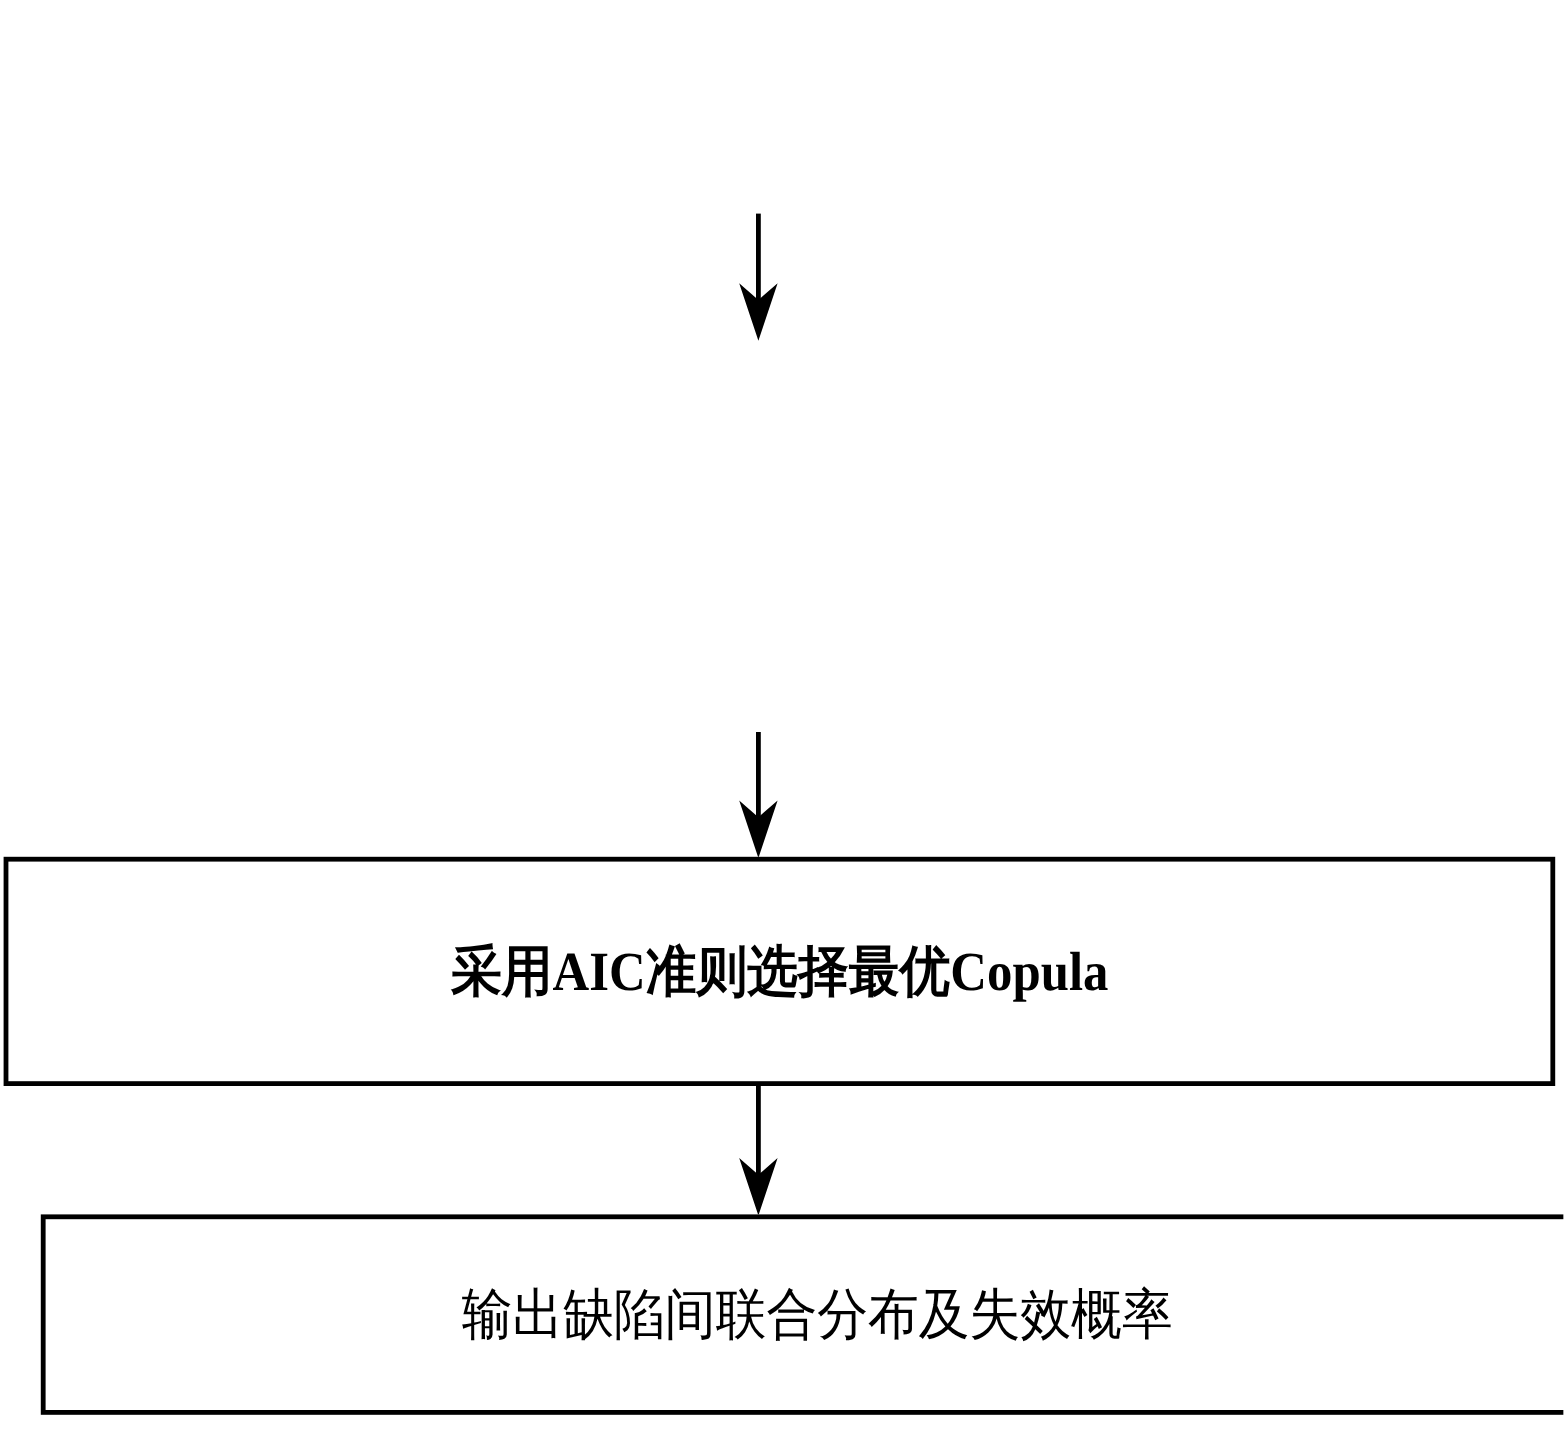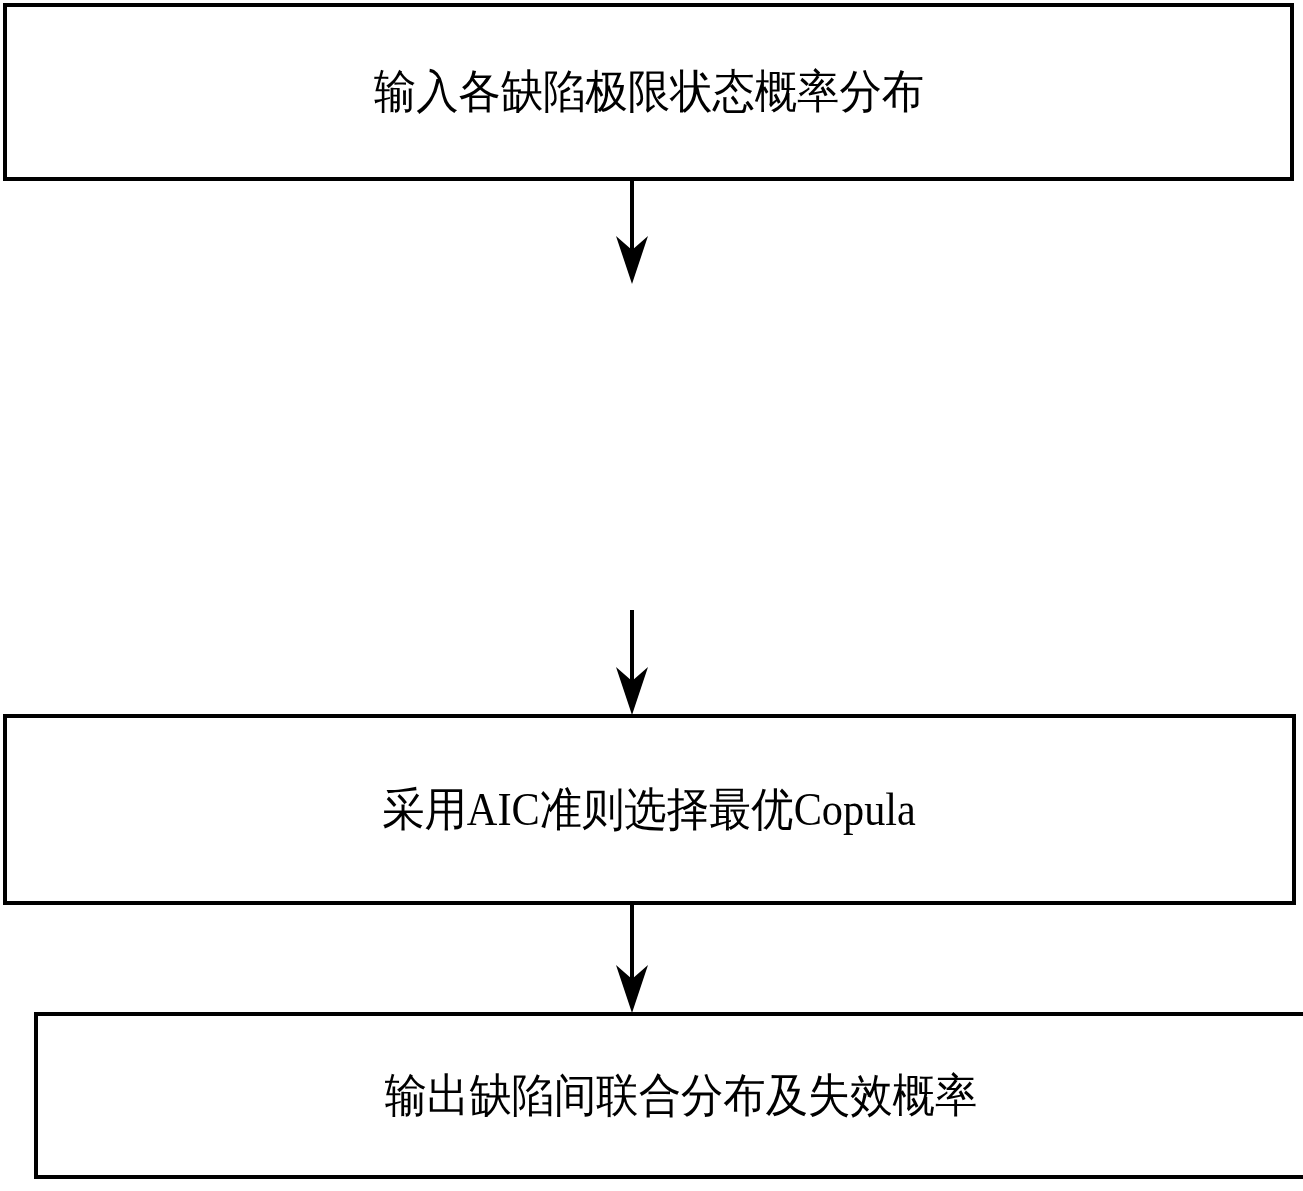--- a/index.html
+++ b/index.html
@@ -45,37 +45,32 @@
   .connector {
     position: absolute;
   }
   .connector svg {
     display: block;
     overflow: visible;
   }
   
   #node-1 { left: 3px;  top: 3px;    width: 1291px; height: 178px; }
   #node-2 { left: 3px;  top: 283px;  width: 1293px; height: 330px; }
-  #node-3 { left: 3px;  top: 714px;  width: 1293px; height: 191px; }
+  #node-3 { left: 3px;  top: 714px;  width: 1293px; height: 191px; font-weight: bold; }
   #node-4 { left: 3px;  top: 1012px; width: 1293px; height: 167px; margin-left: 31px; }
 
   #arrow-1 { left: 602px; top: 178px; width: 60px; height: 108px; }
   #arrow-2 { left: 602px; top: 610px; width: 60px; height: 107px; }
   #arrow-3 { left: 602px; top: 902px; width: 60px; height: 113px; }
 </style>
 </head>
 <body>
 
 <div id="canvas">
 
-  <div class="node" id="node-1">
-    <span class="node-text">
-      <span class="line">输入各缺陷极限状态概率分布</span>
-    </span>
-  </div>
 
   <div class="connector" id="arrow-1">
     <svg width="60" height="108" viewBox="0 0 60 108" aria-hidden="true">
       <line x1="30" y1="0" x2="30" y2="96" stroke="#000000" stroke-width="4"></line>
       <polygon points="30,106 14,58 30,72 46,58" fill="#000000"></polygon>
     </svg>
   </div>
 
 
   <div class="connector" id="arrow-2">

